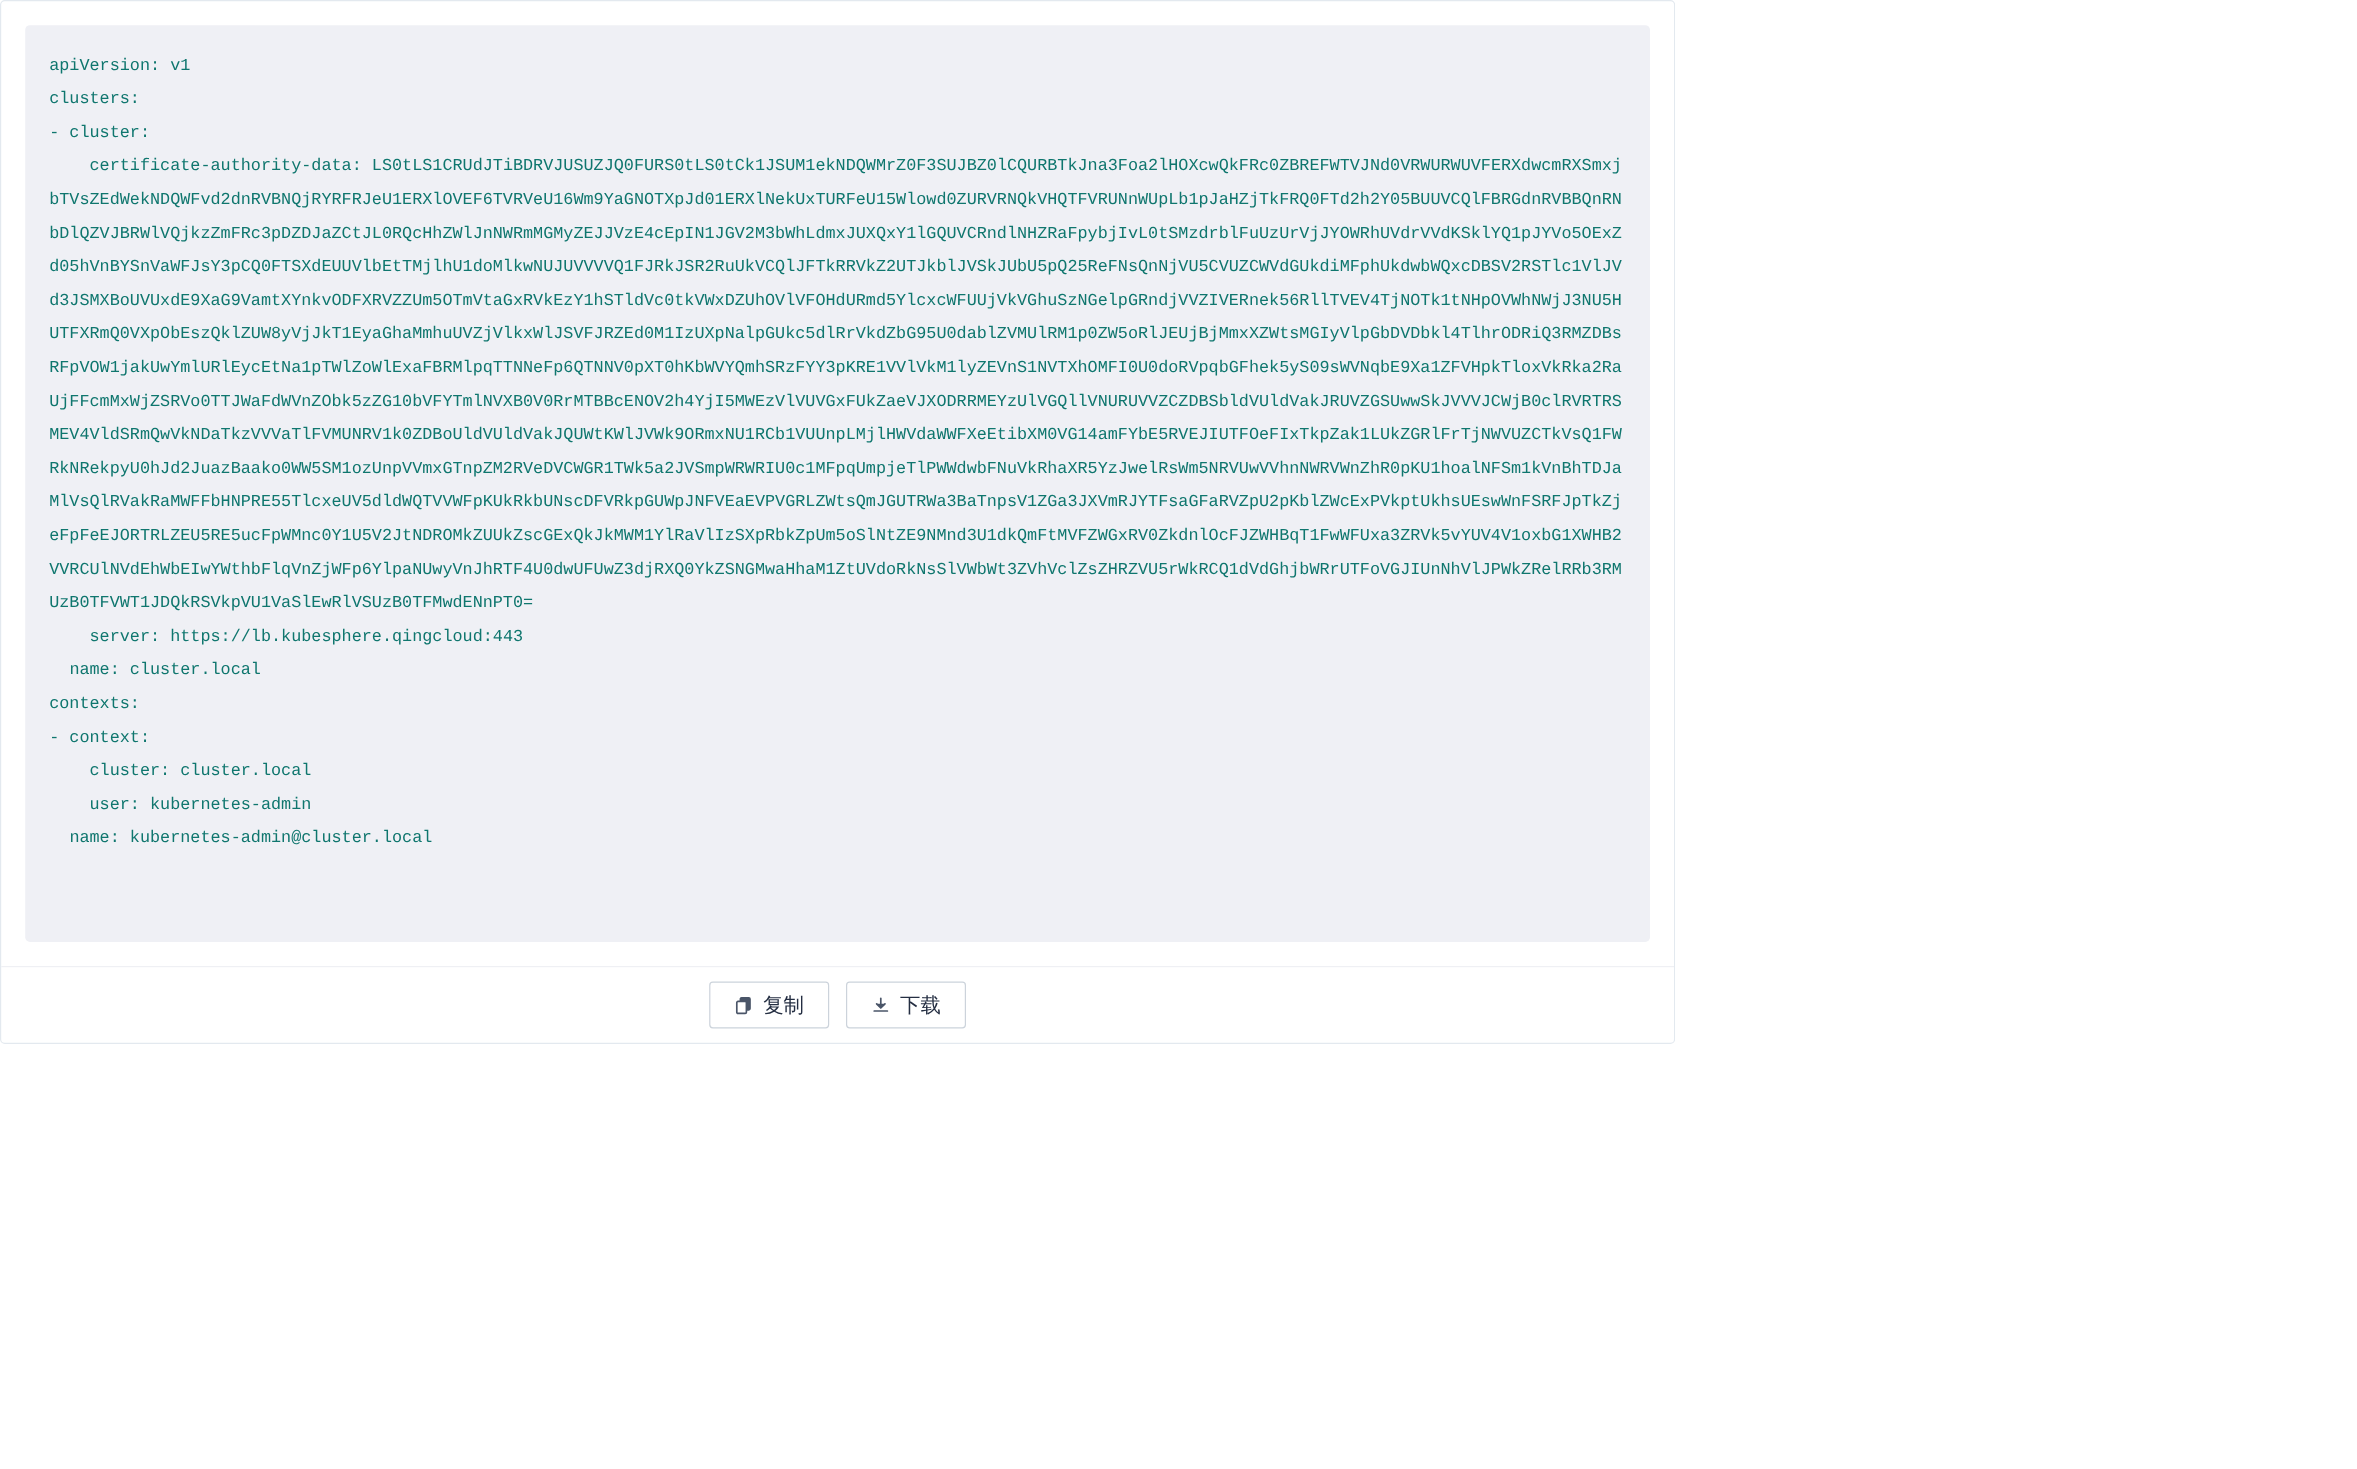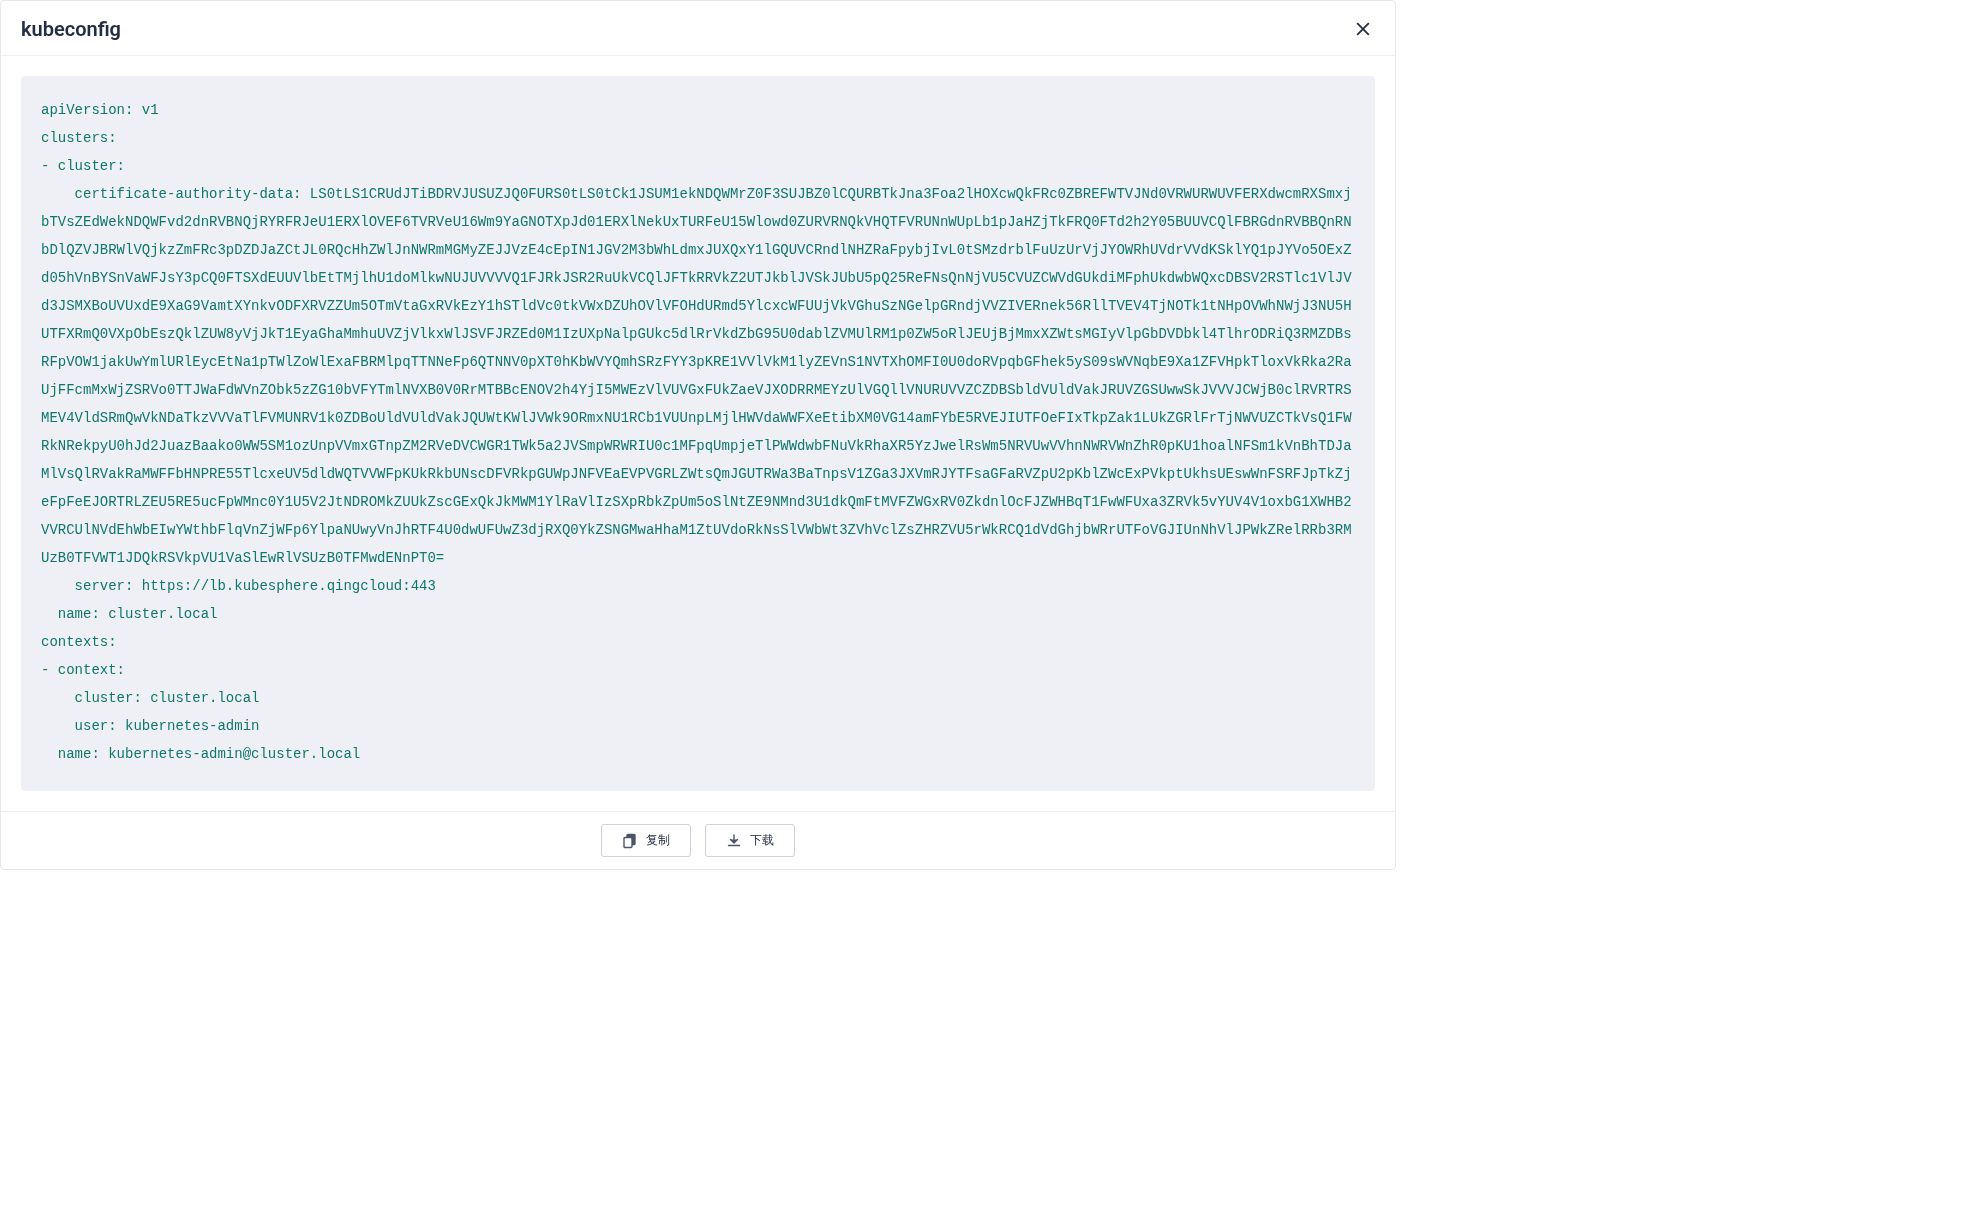--- a/index.html
+++ b/index.html
@@ -79,50 +79,41 @@
     }
     .btn {
       display: inline-flex;
       align-items: center;
       justify-content: center;
       gap: 8px;
       padding: 7px 20px;
       border: 1px solid #ccd3db;
       border-radius: 3px;
       background: #fff;
-      font-size: 12px;
+      font-size: 17px;
       color: #242e42;
       cursor: pointer;
       font-family: inherit;
     }
     .btn .icon {
       display: inline-flex;
       align-items: center;
       justify-content: center;
       width: 16px;
       height: 16px;
     }
     .btn .icon svg {
       width: 16px;
       height: 16px;
     }
   </style>
 </head>
 <body>
 
 <div class="modal">
-  <div class="modal-header">
-    <div class="modal-title">kubeconfig</div>
-    <div class="close-icon">
-      <svg viewBox="0 0 24 24" fill="none">
-        <line x1="5" y1="5" x2="19" y2="19"></line>
-        <line x1="19" y1="5" x2="5" y2="19"></line>
-      </svg>
-    </div>
-  </div>
   <div class="modal-body">
     <pre class="code-block">apiVersion: v1
 clusters:
 - cluster:
     certificate-authority-data: LS0tLS1CRUdJTiBDRVJUSUZJQ0FURS0tLS0tCk1JSUM1ekNDQWMrZ0F3SUJBZ0lCQURBTkJna3Foa2lHOXcwQkFRc0ZBREFWTVJNd0VRWURWUVFERXdwcmRXSmxjbTVsZEdWekNDQWFvd2dnRVBNQjRYRFRJeU1ERXlOVEF6TVRVeU16Wm9YaGNOTXpJd01ERXlNekUxTURFeU15Wlowd0ZURVRNQkVHQTFVRUNnWUpLb1pJaHZjTkFRQ0FTd2h2Y05BUUVCQlFBRGdnRVBBQnRNbDlQZVJBRWlVQjkzZmFRc3pDZDJaZCtJL0RQcHhZWlJnNWRmMGMyZEJJVzE4cEpIN1JGV2M3bWhLdmxJUXQxY1lGQUVCRndlNHZRaFpybjIvL0tSMzdrblFuUzUrVjJYOWRhUVdrVVdKSklYQ1pJYVo5OExZd05hVnBYSnVaWFJsY3pCQ0FTSXdEUUVlbEtTMjlhU1doMlkwNUJUVVVVQ1FJRkJSR2RuUkVCQlJFTkRRVkZ2UTJkblJVSkJUbU5pQ25ReFNsQnNjVU5CVUZCWVdGUkdiMFphUkdwbWQxcDBSV2RSTlc1VlJVd3JSMXBoUVUxdE9XaG9VamtXYnkvODFXRVZZUm5OTmVtaGxRVkEzY1hSTldVc0tkVWxDZUhOVlVFOHdURmd5YlcxcWFUUjVkVGhuSzNGelpGRndjVVZIVERnek56RllTVEV4TjNOTk1tNHpOVWhNWjJ3NU5HUTFXRmQ0VXpObEszQklZUW8yVjJkT1EyaGhaMmhuUVZjVlkxWlJSVFJRZEd0M1IzUXpNalpGUkc5dlRrVkdZbG95U0dablZVMUlRM1p0ZW5oRlJEUjBjMmxXZWtsMGIyVlpGbDVDbkl4TlhrODRiQ3RMZDBsRFpVOW1jakUwYmlURlEycEtNa1pTWlZoWlExaFBRMlpqTTNNeFp6QTNNV0pXT0hKbWVYQmhSRzFYY3pKRE1VVlVkM1lyZEVnS1NVTXhOMFI0U0doRVpqbGFhek5yS09sWVNqbE9Xa1ZFVHpkTloxVkRka2RaUjFFcmMxWjZSRVo0TTJWaFdWVnZObk5zZG10bVFYTmlNVXB0V0RrMTBBcENOV2h4YjI5MWEzVlVUVGxFUkZaeVJXODRRMEYzUlVGQllVNURUVVZCZDBSbldVUldVakJRUVZGSUwwSkJVVVJCWjB0clRVRTRSMEV4VldSRmQwVkNDaTkzVVVaTlFVMUNRV1k0ZDBoUldVUldVakJQUWtKWlJVWk9ORmxNU1RCb1VUUnpLMjlHWVdaWWFXeEtibXM0VG14amFYbE5RVEJIUTFOeFIxTkpZak1LUkZGRlFrTjNWVUZCTkVsQ1FWRkNRekpyU0hJd2JuazBaako0WW5SM1ozUnpVVmxGTnpZM2RVeDVCWGR1TWk5a2JVSmpWRWRIU0c1MFpqUmpjeTlPWWdwbFNuVkRhaXR5YzJwelRsWm5NRVUwVVhnNWRVWnZhR0pKU1hoalNFSm1kVnBhTDJaMlVsQlRVakRaMWFFbHNPRE55TlcxeUV5dldWQTVVWFpKUkRkbUNscDFVRkpGUWpJNFVEaEVPVGRLZWtsQmJGUTRWa3BaTnpsV1ZGa3JXVmRJYTFsaGFaRVZpU2pKblZWcExPVkptUkhsUEswWnFSRFJpTkZjeFpFeEJORTRLZEU5RE5ucFpWMnc0Y1U5V2JtNDROMkZUUkZscGExQkJkMWM1YlRaVlIzSXpRbkZpUm5oSlNtZE9NMnd3U1dkQmFtMVFZWGxRV0ZkdnlOcFJZWHBqT1FwWFUxa3ZRVk5vYUV4V1oxbG1XWHB2VVRCUlNVdEhWbEIwYWthbFlqVnZjWFp6YlpaNUwyVnJhRTF4U0dwUFUwZ3djRXQ0YkZSNGMwaHhaM1ZtUVdoRkNsSlVWbWt3ZVhVclZsZHRZVU5rWkRCQ1dVdGhjbWRrUTFoVGJIUnNhVlJPWkZRelRRb3RMUzB0TFVWT1JDQkRSVkpVU1VaSlEwRlVSUzB0TFMwdENnPT0=
     server: https://lb.kubesphere.qingcloud:443
   name: cluster.local
 contexts:
 - context:
     cluster: cluster.local

